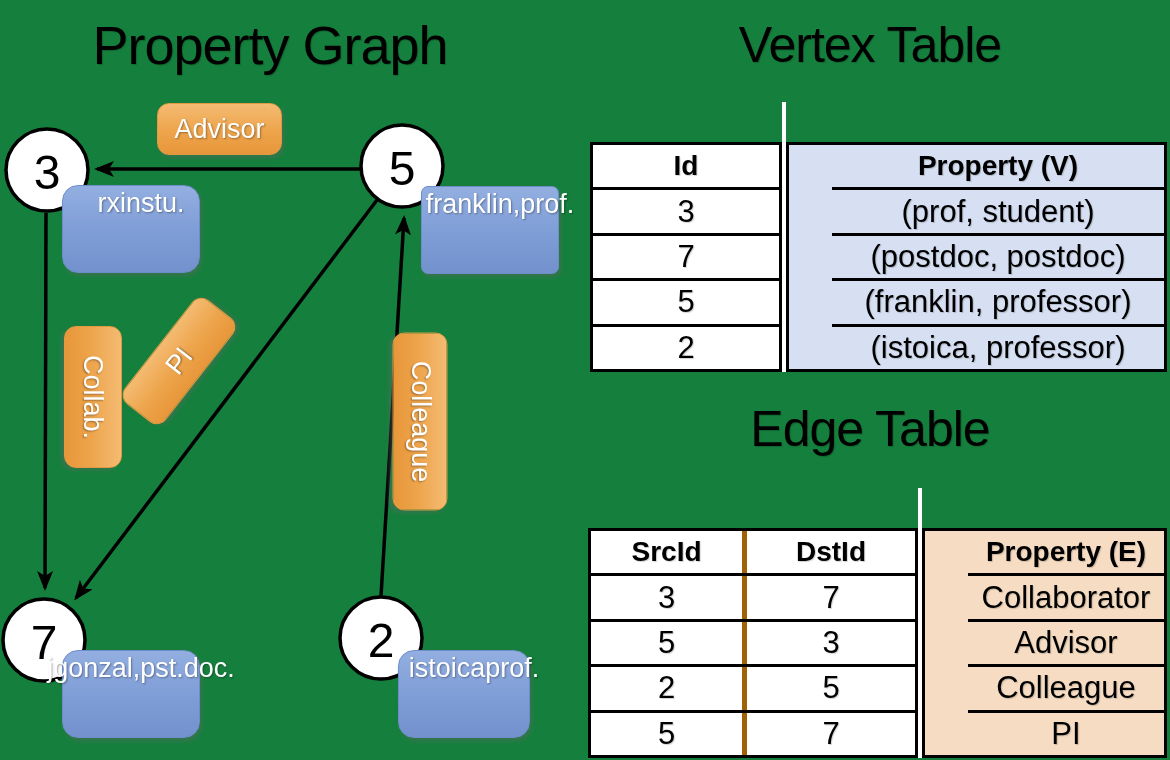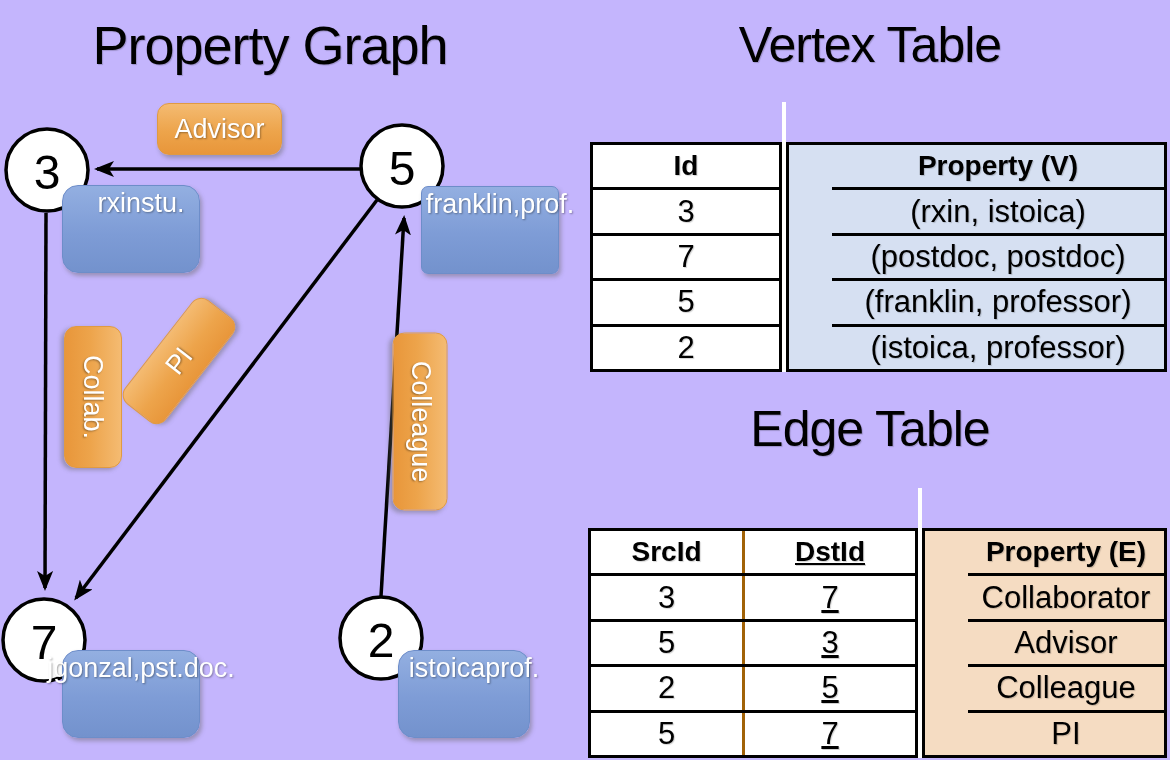--- a/index.html
+++ b/index.html
@@ -1,18 +1,18 @@
 <!DOCTYPE html>
 <html><head>
 <meta charset="utf-8">
 <style>
   * { margin:0; padding:0; box-sizing:border-box; }
   html,body { width:1170px; height:760px; background:#ffffff; overflow:hidden;
               font-family:"Liberation Sans", sans-serif; }
-  .slide { position:relative; width:1170px; height:760px; background:#c4b5fd; }
+  .slide { position:relative; width:1170px; height:760px; background:#15803d; }
 
   
   .graph-panel { position:absolute; left:0; top:0; width:570px; height:760px; }
   .graph-title { position:absolute; left:0; top:14px; width:540px; text-align:center;
                  font-size:54px; font-weight:400; letter-spacing:-1px; color:#000;
                  text-shadow:1px 1px 1px rgba(0,0,0,0.2); }
   .graph-svg { position:absolute; left:0; top:0; }
 
   .gbox { position:absolute; display:flex; align-items:center; justify-content:center;
           color:#fff; font-size:27px; border-radius:12px;
@@ -51,22 +51,22 @@
   .bluecol { background:#d6e0f2; }
   .tancol  { background:#f5dcc2; }
 
   .cell { flex:1; display:flex; align-items:center; justify-content:center;
           font-size:31px; color:#000; text-shadow:1px 1px 1px rgba(0,0,0,0.18); }
   .cell.hdr { font-weight:700; font-size:28px; }
   .sub .cell + .cell, .sub .trow + .trow { border-top:3px solid #000; }
   .trow { flex:1; display:flex; }
   .trow .c1 { width:151px; display:flex; align-items:center; justify-content:center;
               font-size:31px; text-shadow:1px 1px 1px rgba(0,0,0,0.18); }
-  .trow .c2 { flex:1; border-left:3px solid #a16207; display:flex; align-items:center;
-              justify-content:center; font-size:31px; text-shadow:1px 1px 1px rgba(0,0,0,0.18);text-decoration:underline; }
+  .trow .c2 { flex:1; border-left:5px solid #a16207; display:flex; align-items:center;
+              justify-content:center; font-size:31px; text-shadow:1px 1px 1px rgba(0,0,0,0.18); }
   .trow .hdr { font-weight:700; font-size:28px; }
 </style>
 </head>
 <body>
 
 <div class="slide">
 
   <div class="graph-panel">
     <div class="graph-title">Property Graph</div>
 
@@ -132,21 +132,21 @@
       <div class="sub" style="width:192px">
         <div class="cell hdr">Id</div>
         <div class="cell">3</div>
         <div class="cell">7</div>
         <div class="cell">5</div>
         <div class="cell">2</div>
       </div>
       <div class="tgap"></div>
       <div class="sub fill bluecol">
         <div class="cell hdr">Property (V)</div>
-        <div class="cell">(rxin, istoica)</div>
+        <div class="cell">(prof, student)</div>
         <div class="cell">(postdoc, postdoc)</div>
         <div class="cell">(franklin, professor)</div>
         <div class="cell">(istoica, professor)</div>
       </div>
     </div>
 
     <div class="table-title edg-title">Edge Table</div>
 
     <div class="dbl-table edg-table">
       <div class="sub" style="width:330px">

